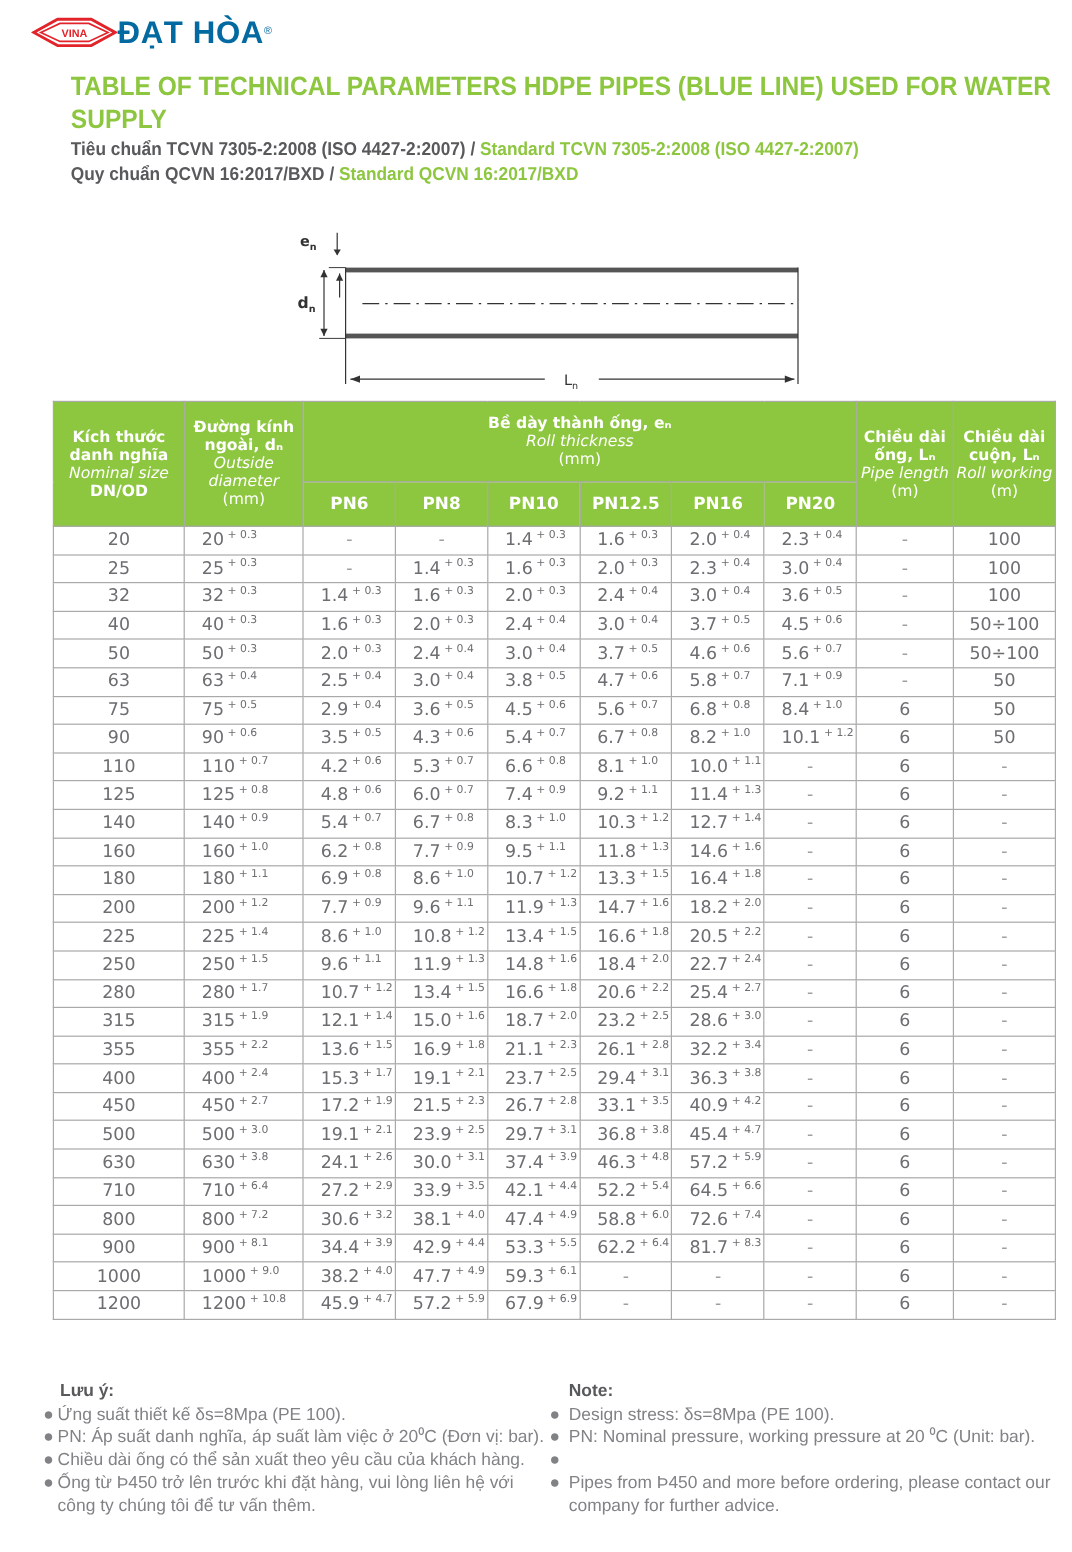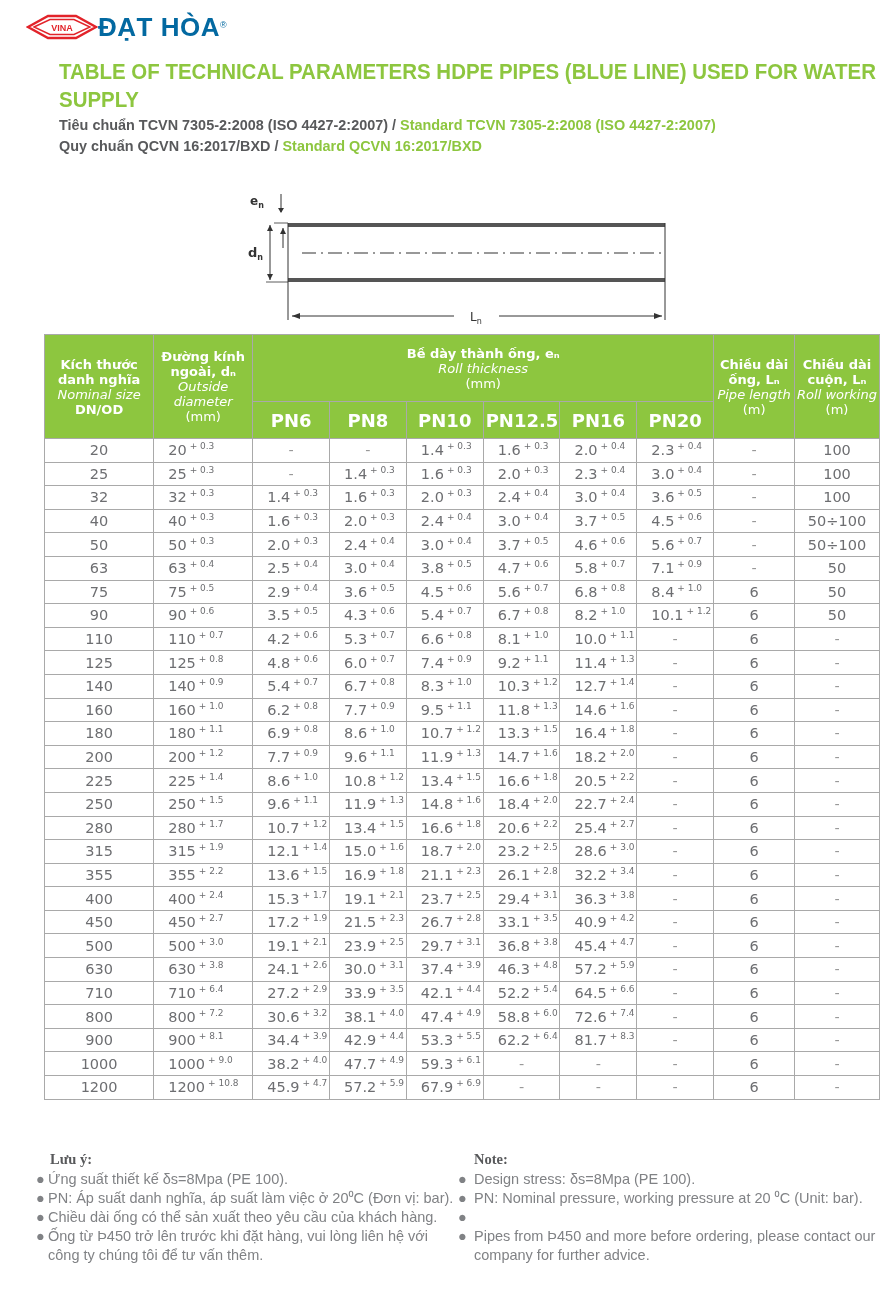--- a/index.html
+++ b/index.html
@@ -17,28 +17,28 @@
     .t-en { font-family: "Liberation Sans", sans-serif; font-weight: 700; font-size: 22px; color: #8dc63f; line-height: 28px; margin-left: 23px; width: 880px; transform: scaleX(0.93); transform-origin: left; }
     .std { font-family: "Liberation Sans", sans-serif; font-weight: 700; font-size: 15.5px; line-height: 21px; margin-left: 23px; color: #58595b; white-space: nowrap; transform: scaleX(0.93); transform-origin: left; }
     .std .g { color: #8dc63f; }
 
     .diagram { position: absolute; left: 244px; top: 190px; width: 430px; height: 140px; }
 
     table.spec { position: absolute; left: 44px; top: 334px; width: 836px; border-collapse: collapse; table-layout: fixed; }
     table.spec th { background: #8dc63f; color: #ffffff; border: 1px solid #a9a9a9; font-weight: 700; font-size: 13px; line-height: 15px; text-align: center; padding: 0 2px; }
     table.spec th .it { font-style: italic; font-weight: 400; display: block; }
     table.spec th .nb { font-weight: 400; display: block; }
-    table.spec th.pn { font-size: 18px; height: 36px; }
+    table.spec th.pn { font-size: 14px; height: 36px; }
     table.spec td { border: 1px solid #a9a9a9; text-align: center; font-size: 14.5px; color: #6d6e71; height: 22.6px; padding: 0; white-space: nowrap; }
     table.spec td.l { text-align: left; padding-left: 14px; }
     table.spec td sup { font-size: 9px; vertical-align: top; position: relative; top: -1px; margin-left: 3px; }
     table.spec td.dash { color: #999; }
 
     .notes { position: absolute; top: 1150px; font-family: "Liberation Sans", sans-serif; font-size: 14.5px; color: #808285; line-height: 19px; }
-    .notes .ttl { font-weight: 700; color: #58595b; margin-left: 14px; margin-bottom: 1px; font-family: Liberation Serif, serif; }
+    .notes .ttl { font-weight: 700; color: #58595b; margin-left: 14px; margin-bottom: 1px; }
     .notes .it { display: flex; }
     .notes .dot { width: 12px; flex: 0 0 12px; color: #808285; }
     .notes-vn { left: 36px; width: 420px; }
     .notes-en { left: 458px; width: 430px; }
     .notes-en .ttl { margin-left: 16px; }
     .notes-en .dot { width: 16px; flex: 0 0 16px; }
   </style>
 </head>
 <body>
 

